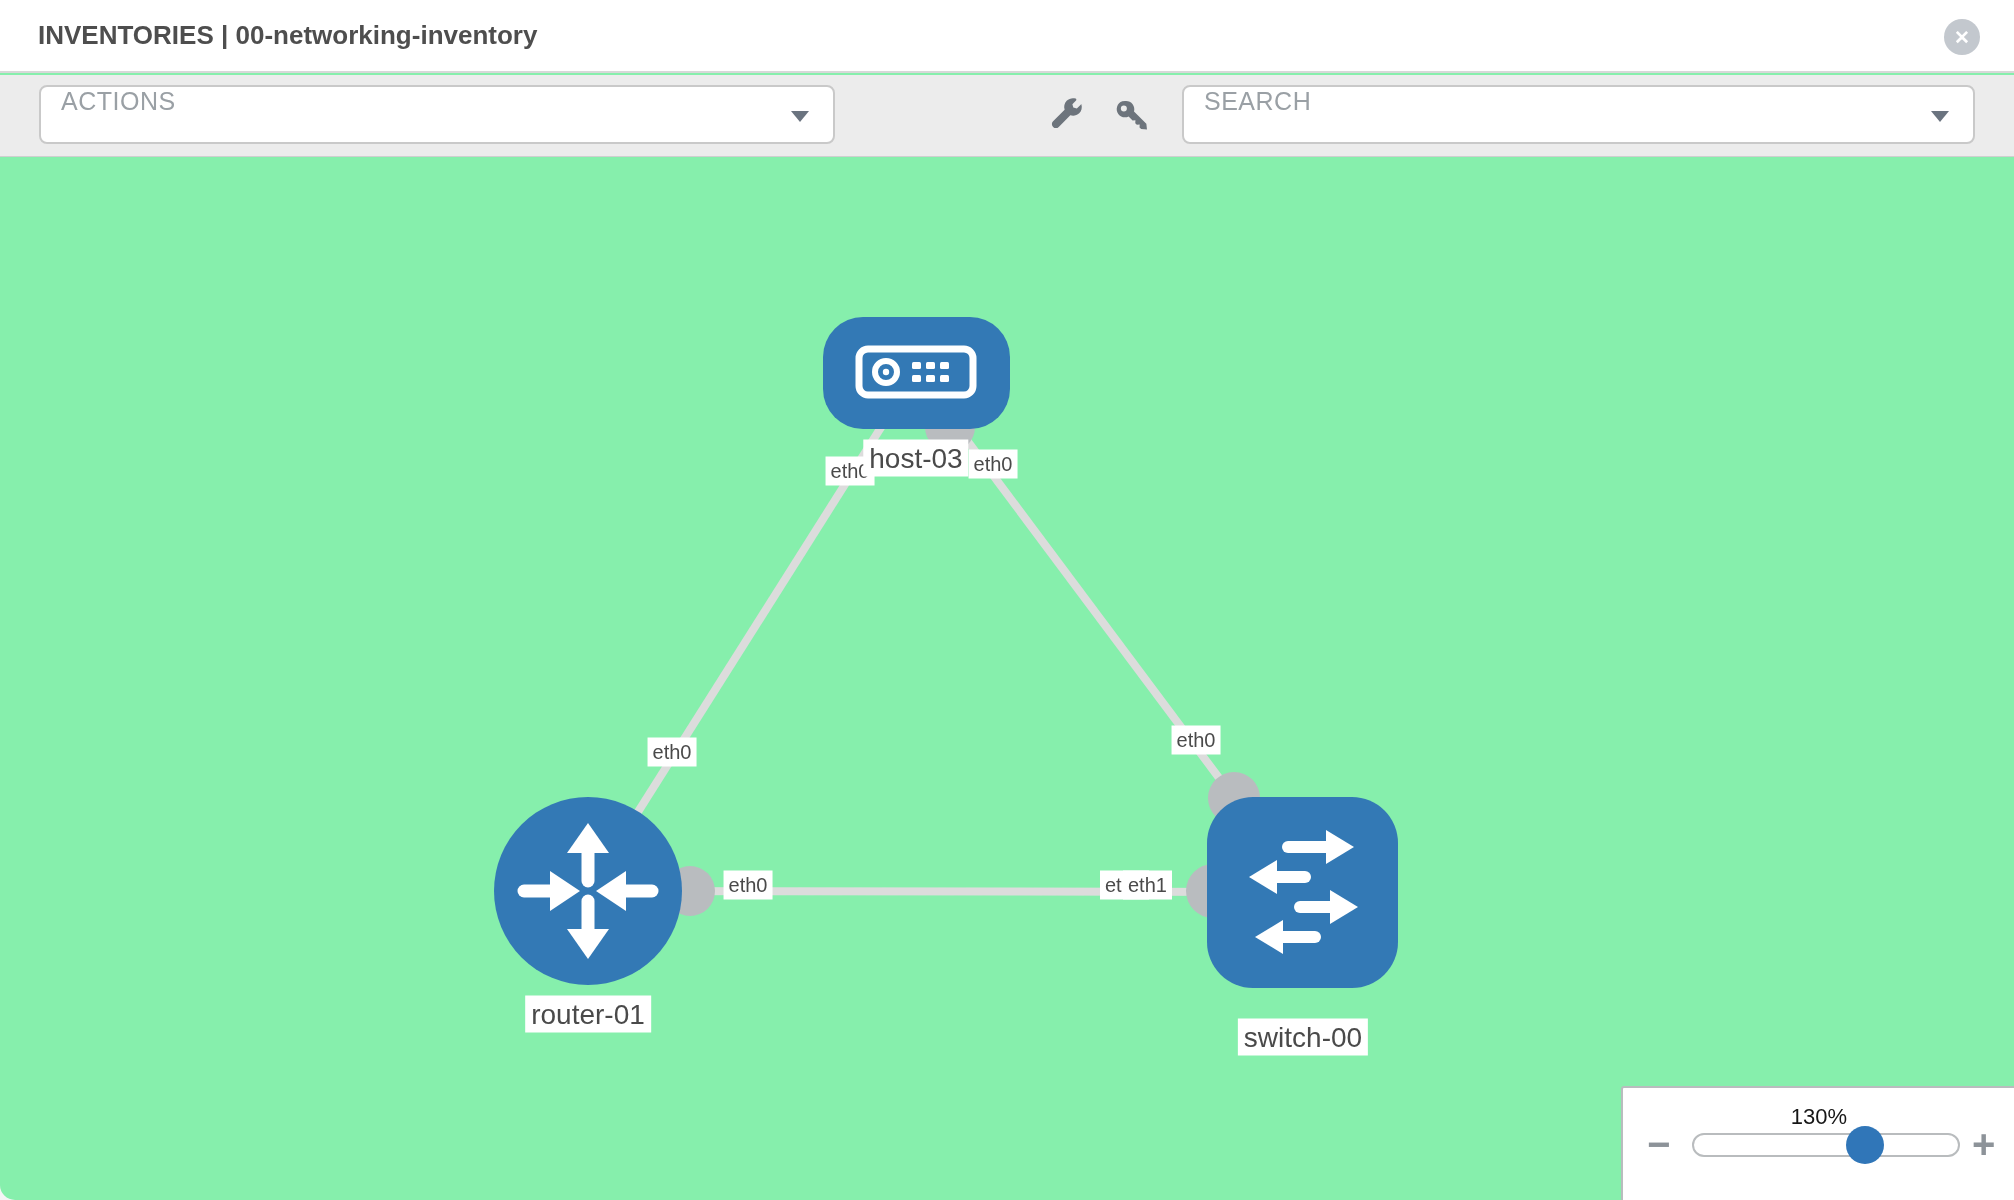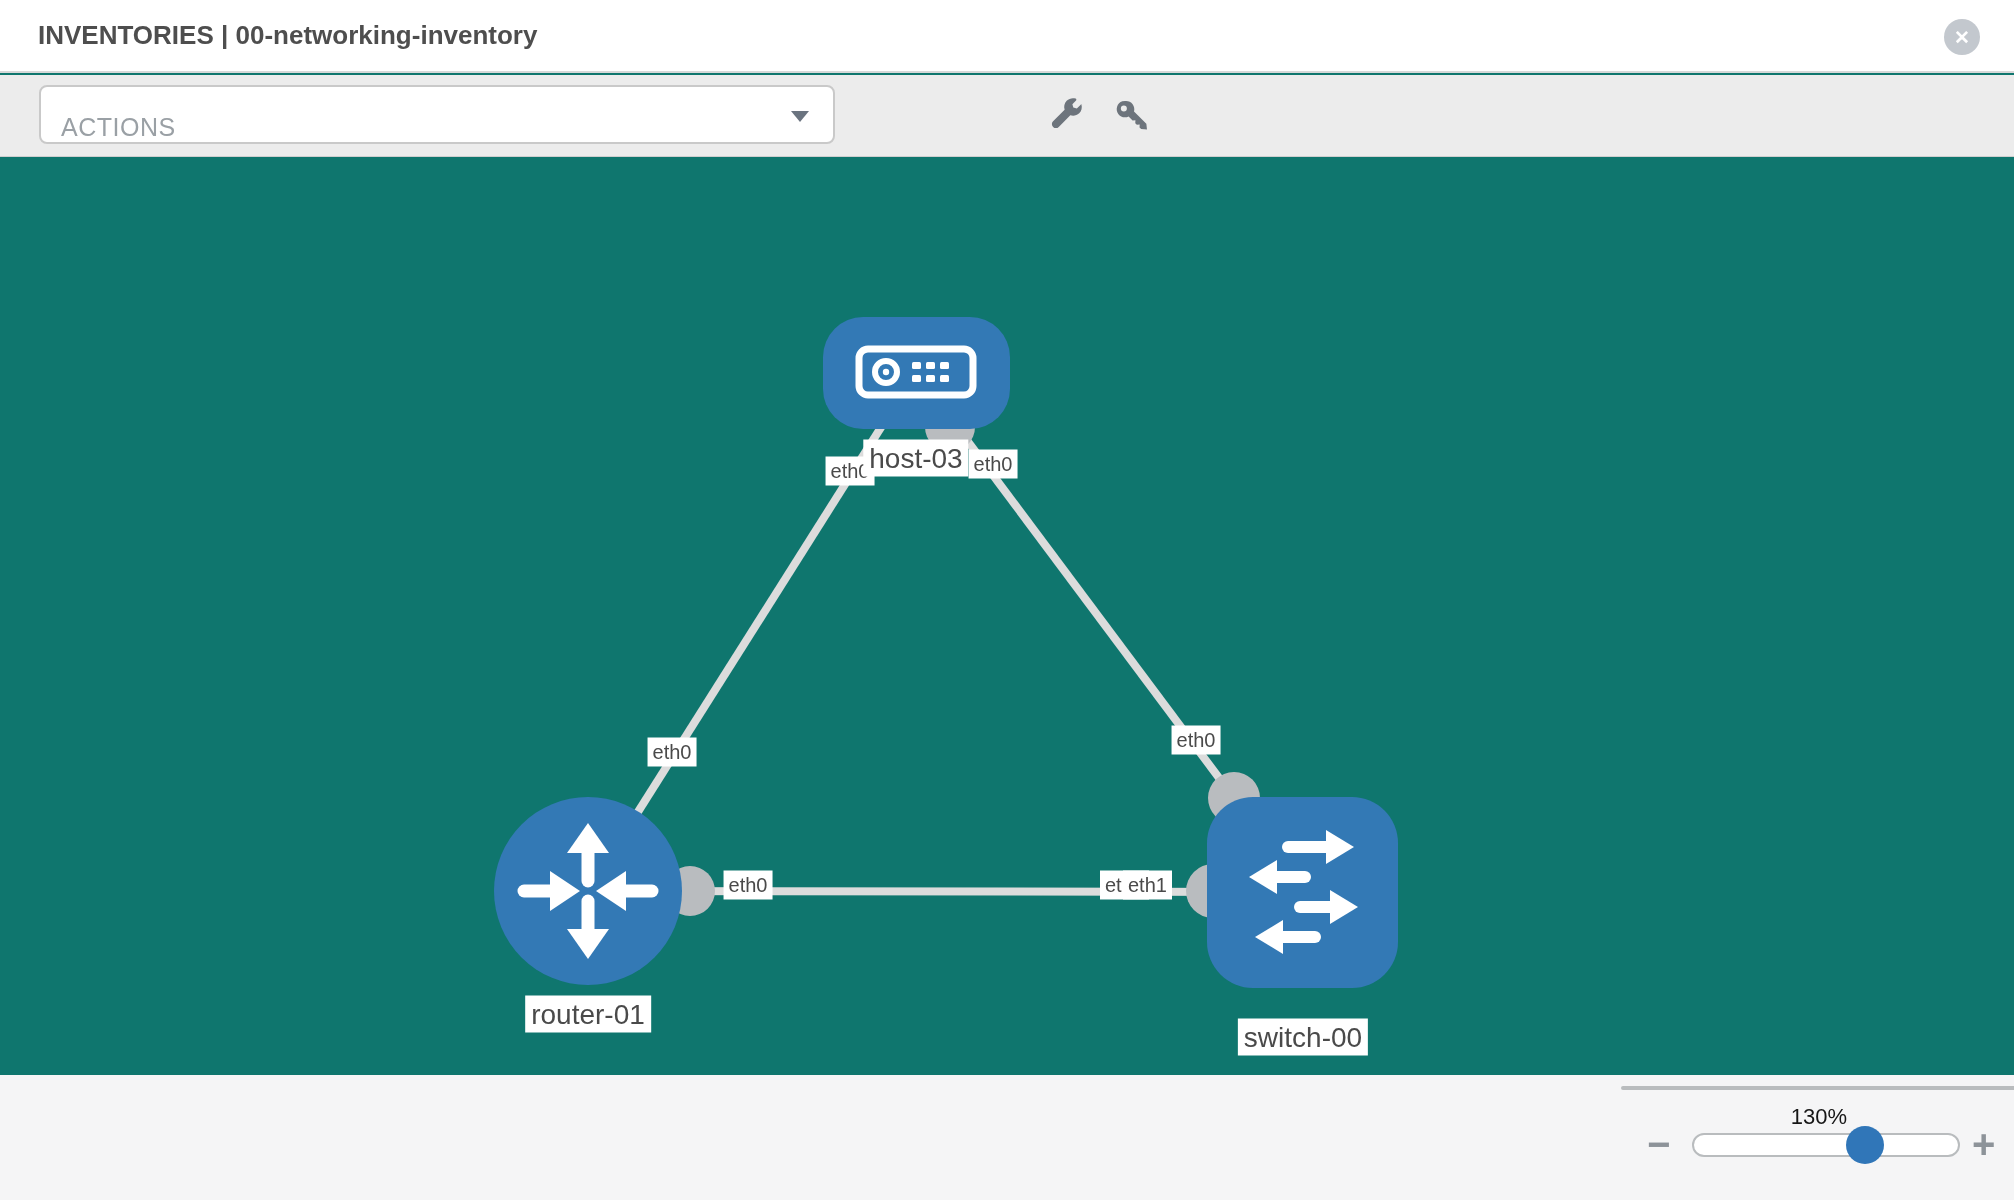--- a/index.html
+++ b/index.html
@@ -1,35 +1,35 @@
 <!DOCTYPE html>
 <html><head>
 <meta charset="utf-8">
 <style>
   * { margin:0; padding:0; box-sizing:border-box; }
   html,body { width:2014px; height:1200px; overflow:hidden; background:#f5f5f6;
               font-family:"Liberation Sans", sans-serif; }
-  .screen { position:relative; width:2014px; height:1075px; background:#0f766e; }
+  .screen { position:relative; width:2014px; height:1200px; background:#86efac;border-radius:15px; }
 
   
   .header { position:absolute; left:0; top:0; width:2014px; height:73px;
             background:#ffffff; border-bottom:2px solid #d8d8d8;
             display:flex; align-items:center; }
   .header-title { margin-left:38px; font-size:26px; font-weight:700; color:#4e4e4e; }
   .close-btn { position:absolute; right:34px; top:19px; width:36px; height:36px;
                border-radius:50%; background:#c3c8ce; color:#ffffff;
                display:flex; align-items:center; justify-content:center;
                font-size:19px; font-weight:700; cursor:pointer; }
 
   
   .toolbar { position:absolute; left:0; top:75px; width:2014px; height:82px;
              background:#ececec; border-bottom:1px solid #cfcfcf; }
   .select { position:absolute; top:10px; height:59px; background:#ffffff;
             border:2px solid #c9c9c9; border-radius:8px;
-            display:flex; align-items:flex-end; cursor:pointer; }
+            display:flex; align-items:flex-start; cursor:pointer; }
   .select-actions { left:39px;  width:796px; }
   .select-search  { left:1182px; width:793px; }
   .select-label { margin-left:20px; font-size:25px; color:#9aa0a5; letter-spacing:.5px; }
   .caret { position:absolute; right:24px; top:24px; width:0; height:0;
            border-left:9px solid transparent; border-right:9px solid transparent;
            border-top:11px solid #6b7480; }
   .tool-icon { position:absolute; top:22px; width:38px; height:38px; cursor:pointer; }
   .tool-wrench { left:1048px; }
   .tool-key    { left:1115px; }
 
@@ -78,20 +78,24 @@
     </div>
 
     <svg class="tool-icon tool-wrench" viewBox="0 0 24 24">
       <path fill="#6d747c" d="M21.7 5.2c-.2-.5-.8-.6-1.2-.2l-2.3 2.3-2.2-.6-.6-2.2 2.3-2.3c.4-.4.2-1-.3-1.2-1.9-.6-4.1-.1-5.6 1.4-1.5 1.5-1.9 3.7-1.3 5.6L3.2 15.3c-1 1-1 2.6 0 3.6s2.6 1 3.6 0l7.3-7.3c1.9.6 4.1.2 5.6-1.3 1.5-1.5 2-3.7 1.4-5.6z"></path>
     </svg>
 
     <svg class="tool-icon tool-key" viewBox="0 0 24 24">
       <path fill="#6d747c" d="M7 2.5a5.2 5.2 0 0 1 5 6.6l7.8 7.8.4 3.7-3.7-.4-1-1 .1-1.8-1.8.1-1-1 .1-1.8-1.8.1-2.5-2.5A5.2 5.2 0 1 1 7 2.5zm-1.4 2.9a1.9 1.9 0 1 0 0 3.8 1.9 1.9 0 0 0 0-3.8z"></path>
     </svg>
 
+    <div class="select select-search">
+      <span class="select-label">SEARCH</span>
+      <span class="caret"></span>
+    </div>
   </div>
 
   <div class="canvas">
     <svg class="graph-svg" width="2014" height="1042" viewBox="0 0 2014 1042">
 
       <g stroke="#dcdcdc" stroke-width="8">
         <line x1="916" y1="214" x2="588" y2="733"></line>
         <line x1="916" y1="214" x2="1234" y2="640"></line>
         <line x1="588" y1="733" x2="1302" y2="734"></line>
       </g>

